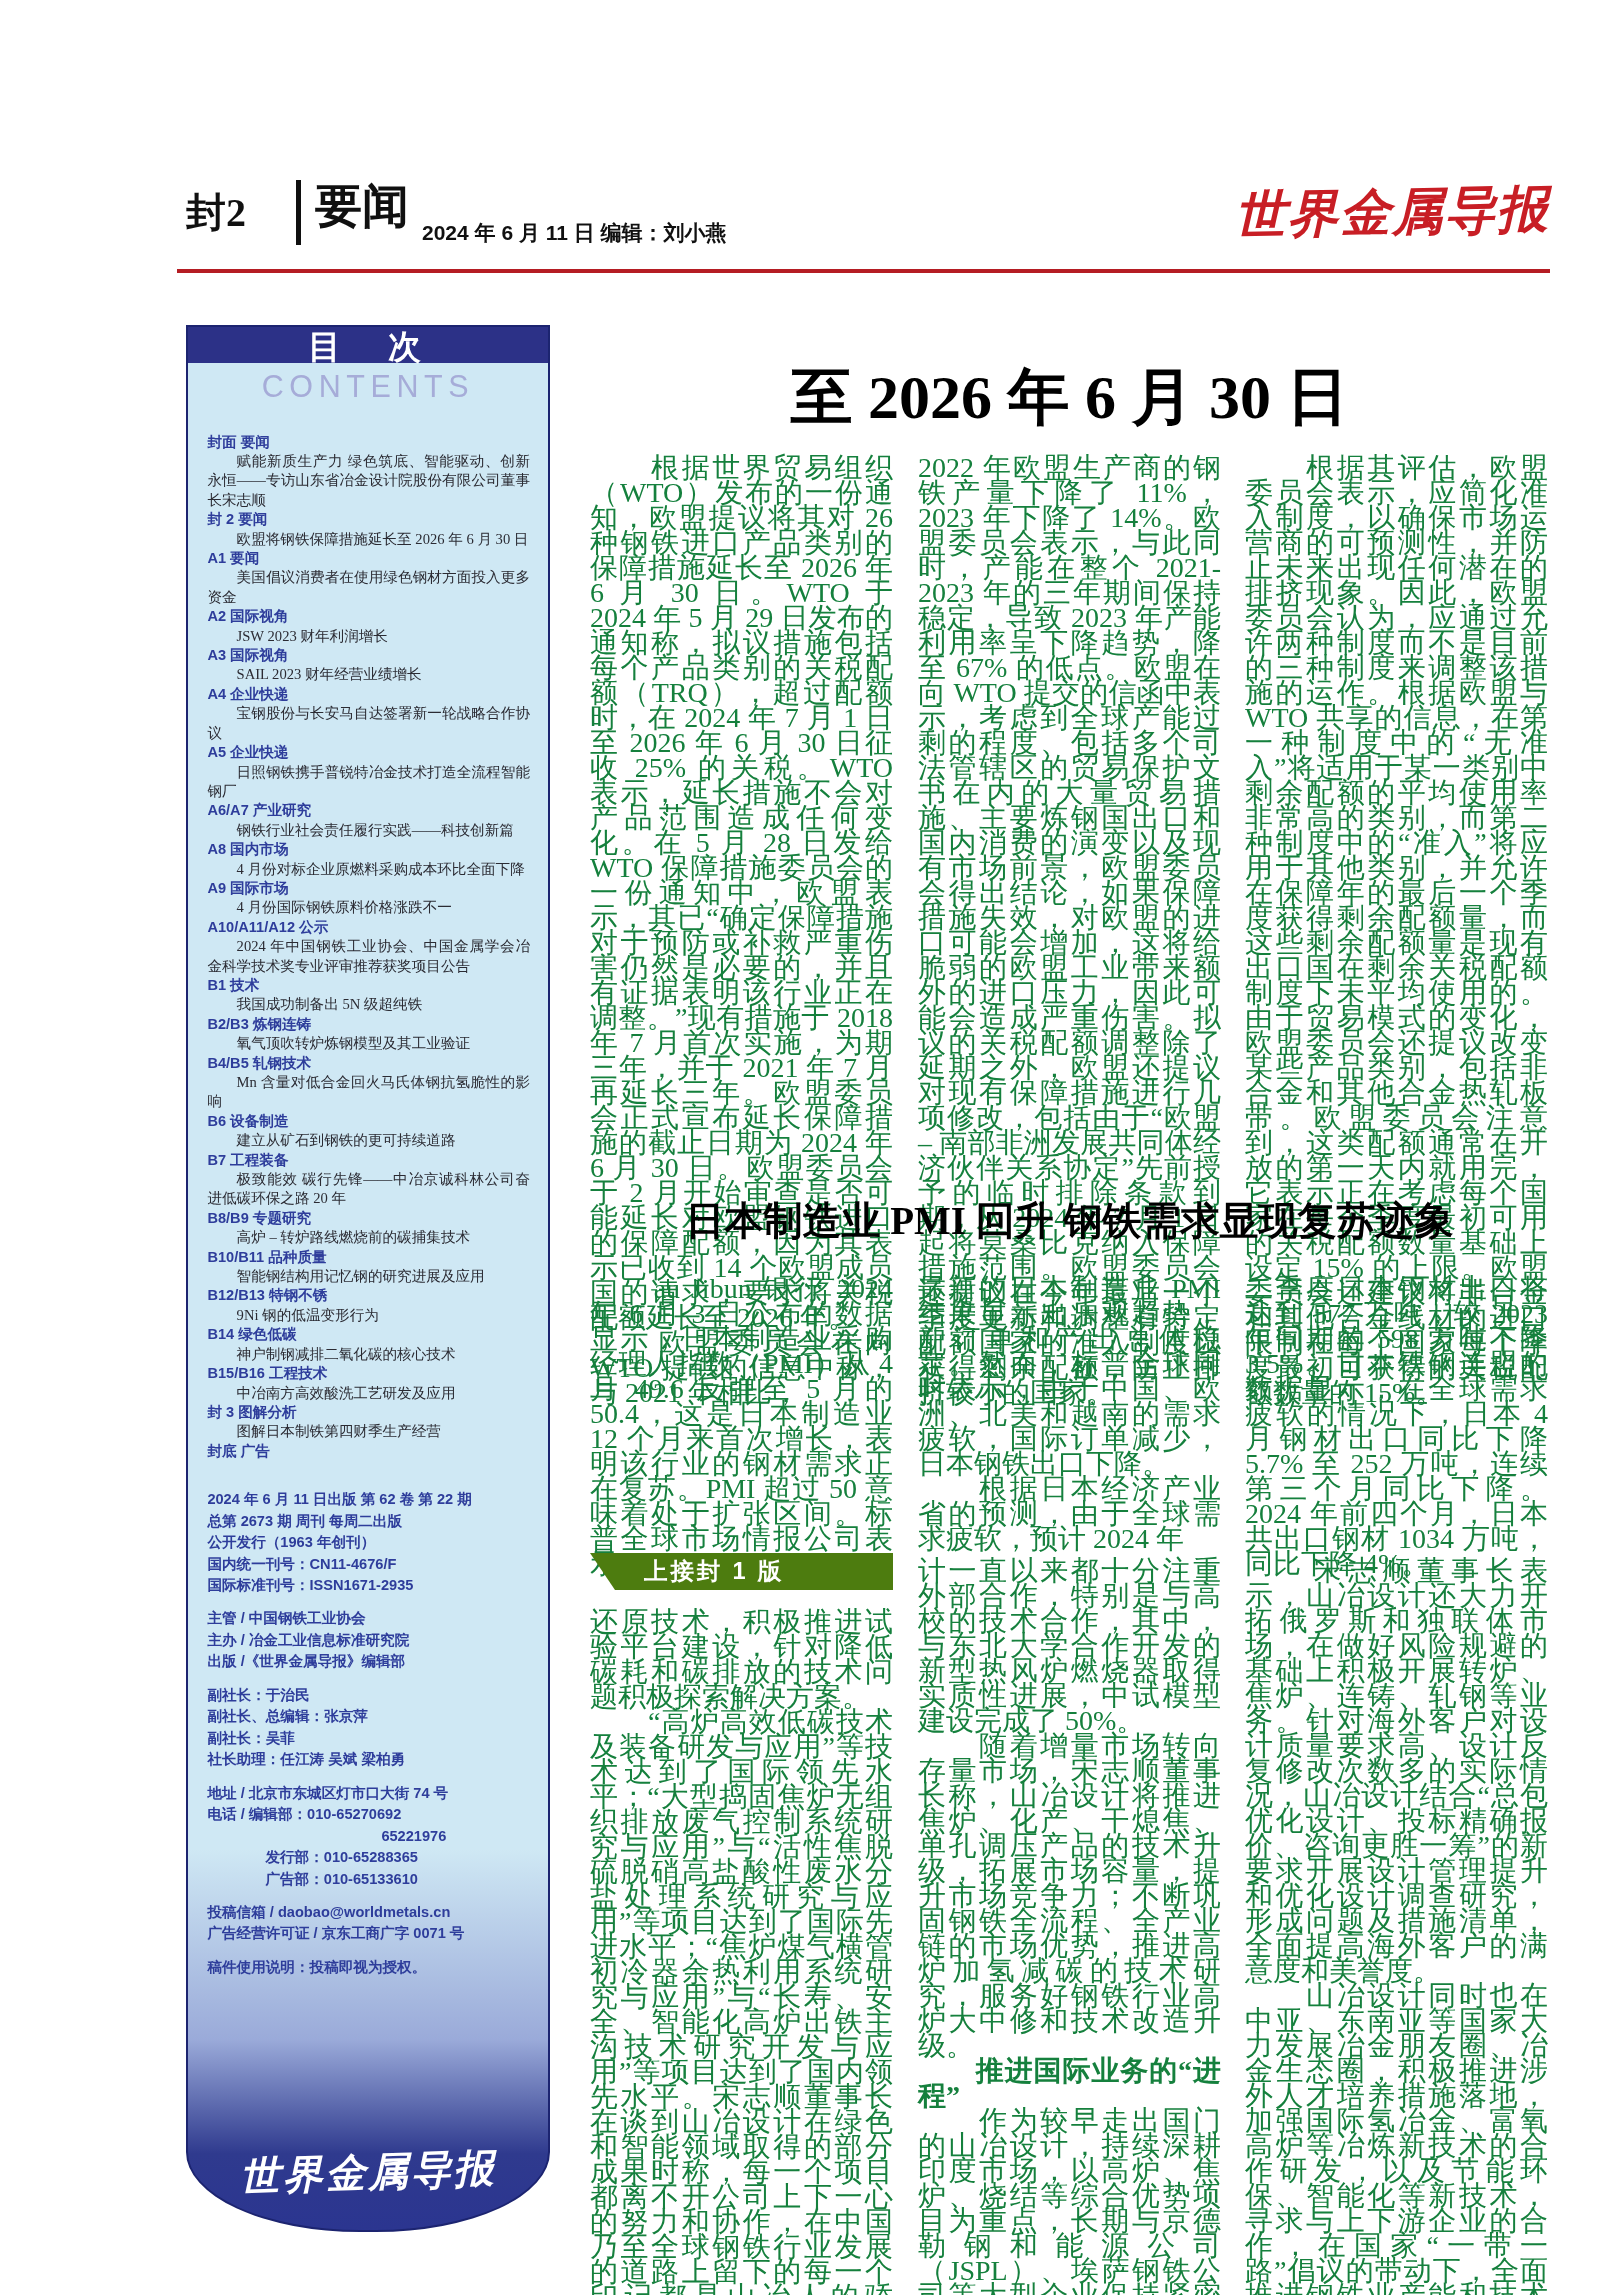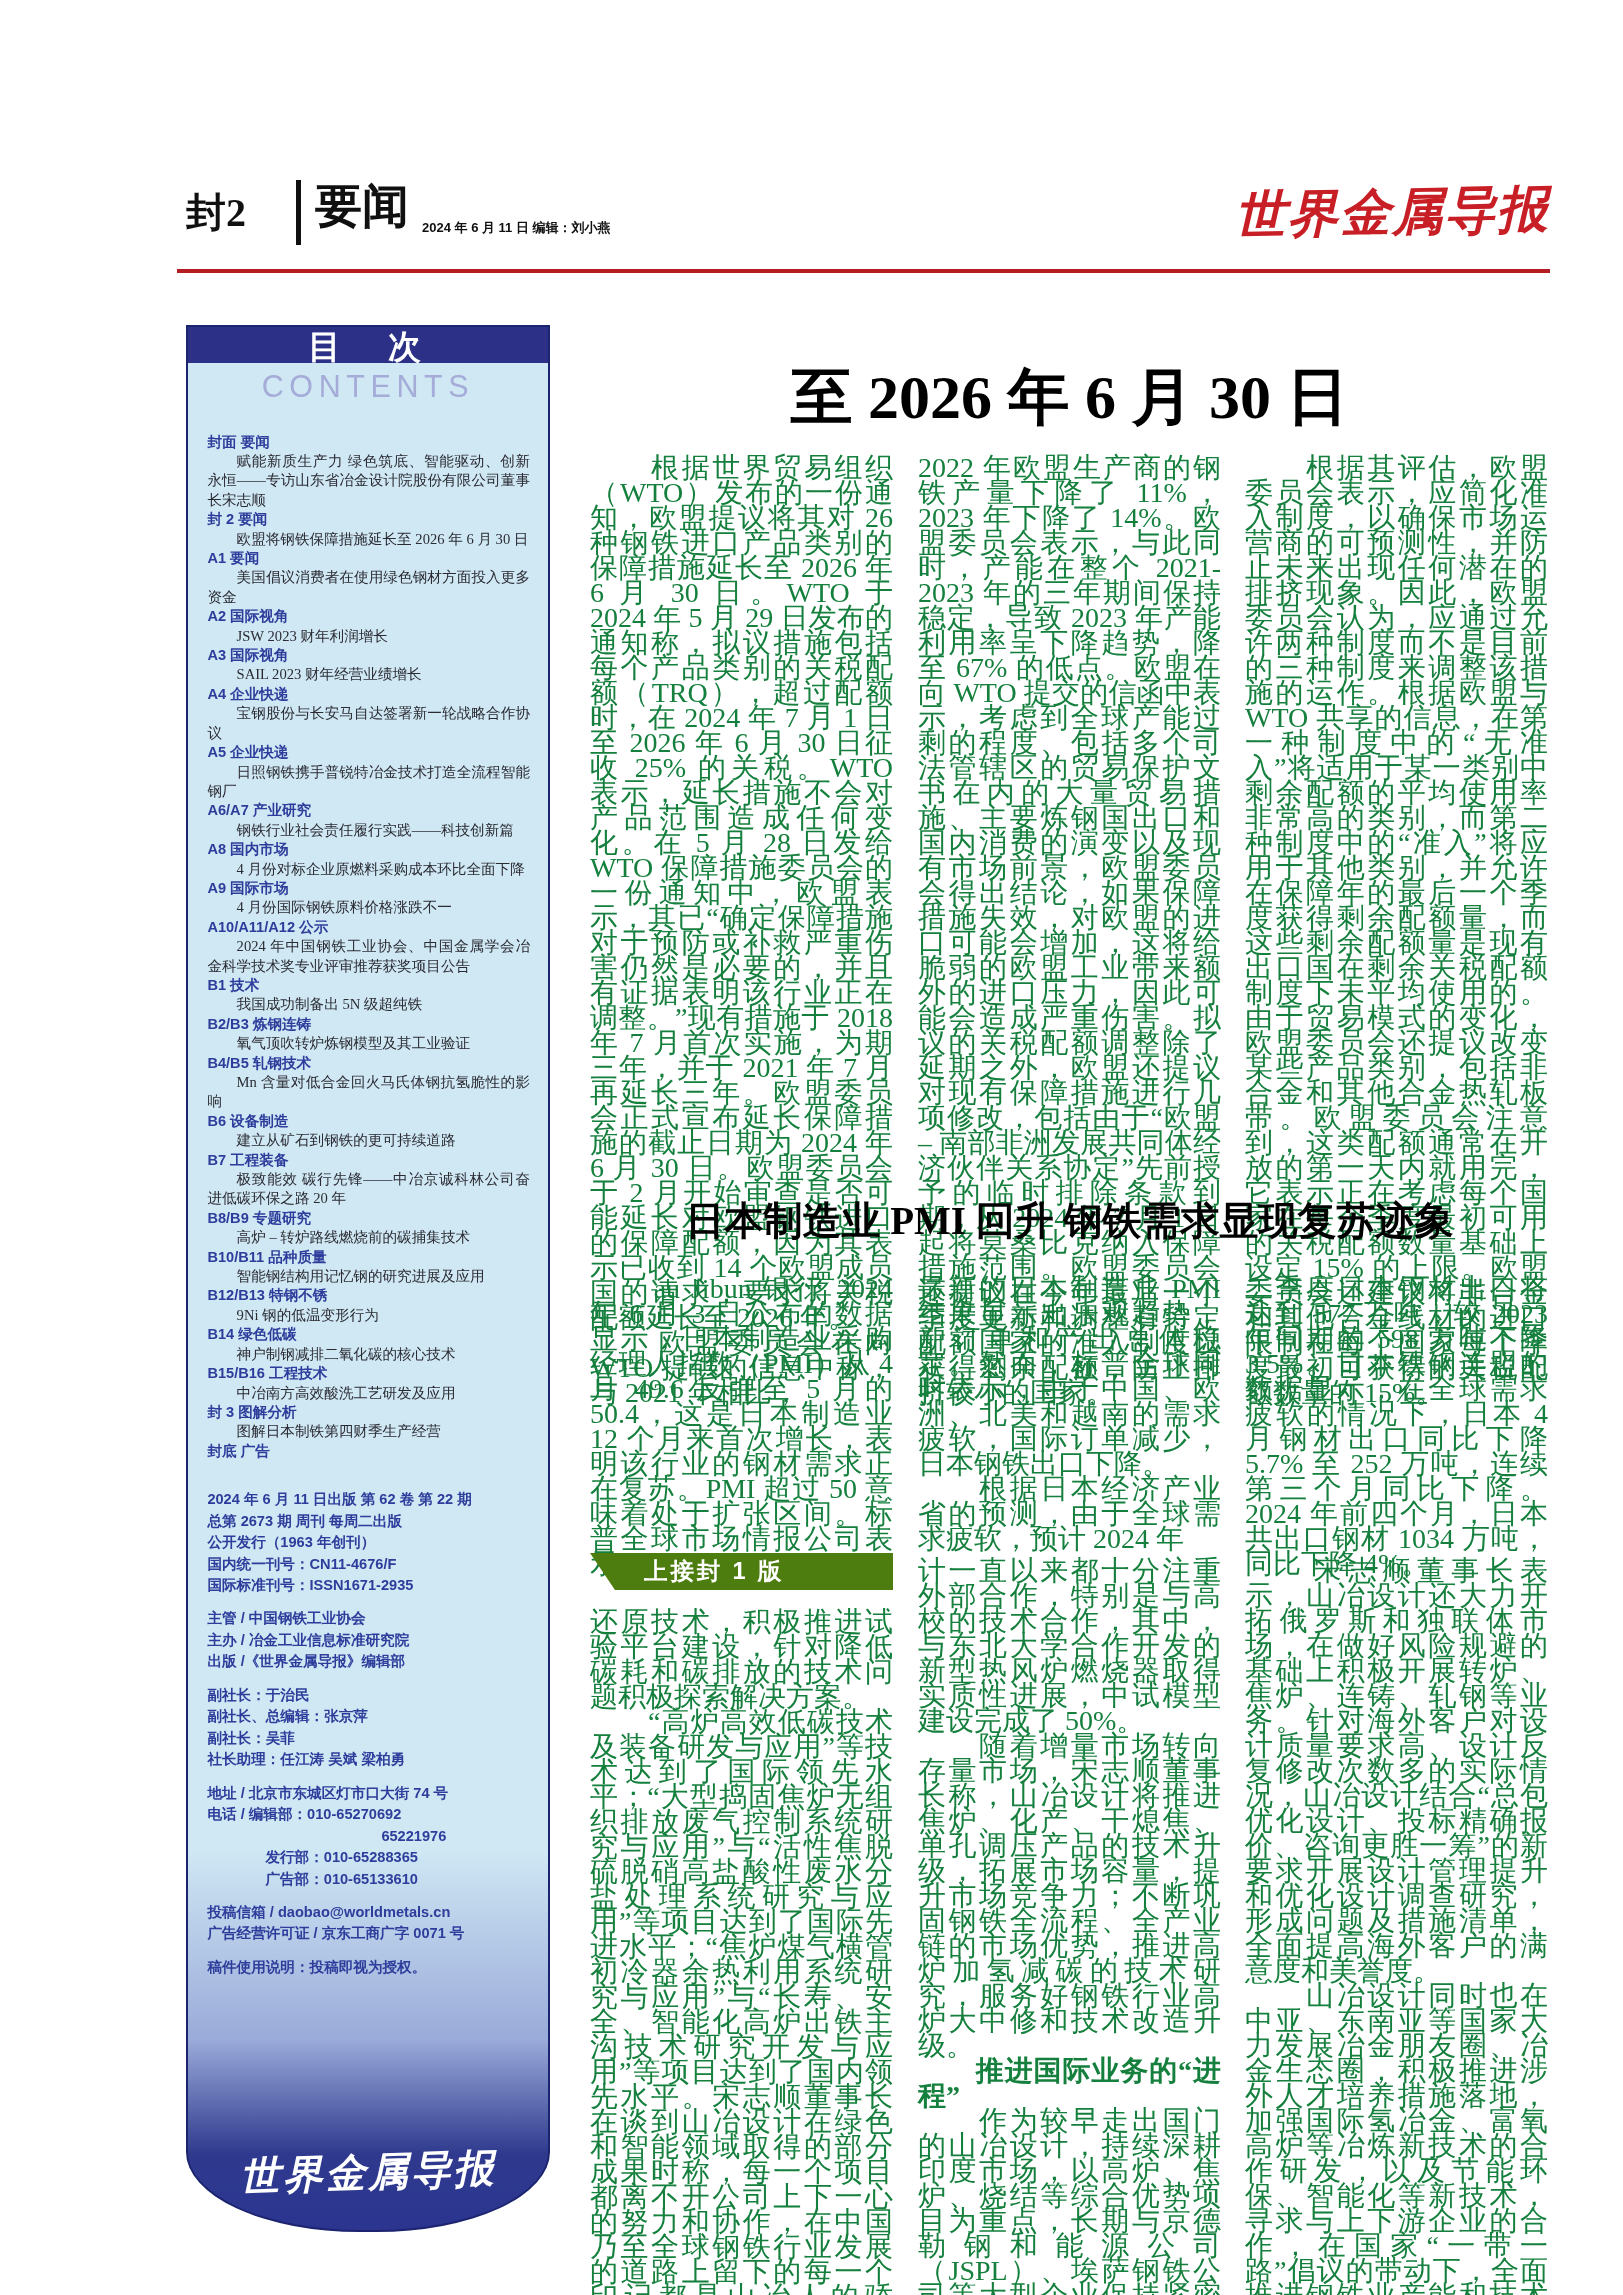--- a/index.html
+++ b/index.html
@@ -6,21 +6,21 @@
   body{
     width:1624px;height:2295px;position:relative;background:#ffffff;
     font-family:"Liberation Serif","DejaVu Serif",serif;color:#1a1a1a;
     -webkit-font-smoothing:antialiased;
   }
 
   
   .hdr-edition{position:absolute;left:186px;top:185px;font-size:40px;font-weight:bold;color:#101010;}
   .hdr-vbar{position:absolute;left:296px;top:180px;width:4.9px;height:65px;background:#101010;}
   .hdr-section{position:absolute;left:315px;top:175px;font-size:47px;font-weight:bold;color:#101010;}
-  .hdr-date{position:absolute;left:422px;top:219px;font-size:13px;font-weight:bold;color:#101010;font-family:"Liberation Sans","DejaVu Sans",sans-serif;}
+  .hdr-date{position:absolute;left:422px;top:219px;font-size:21px;font-weight:bold;color:#101010;font-family:"Liberation Sans","DejaVu Sans",sans-serif;}
   .masthead{
     position:absolute;right:75px;top:179px;width:361px;text-align:right;
     font-size:51px;font-weight:bold;font-style:italic;color:#c81e25;
     letter-spacing:1.4px;transform:rotate(-1.2deg);white-space:nowrap;
   }
   .red-rule{position:absolute;left:177px;top:269px;width:1373px;height:3.5px;background:#b51d23;}
 
   
   .sidebar{
     position:absolute;left:186px;top:325px;width:364px;height:1907px;box-sizing:border-box;

